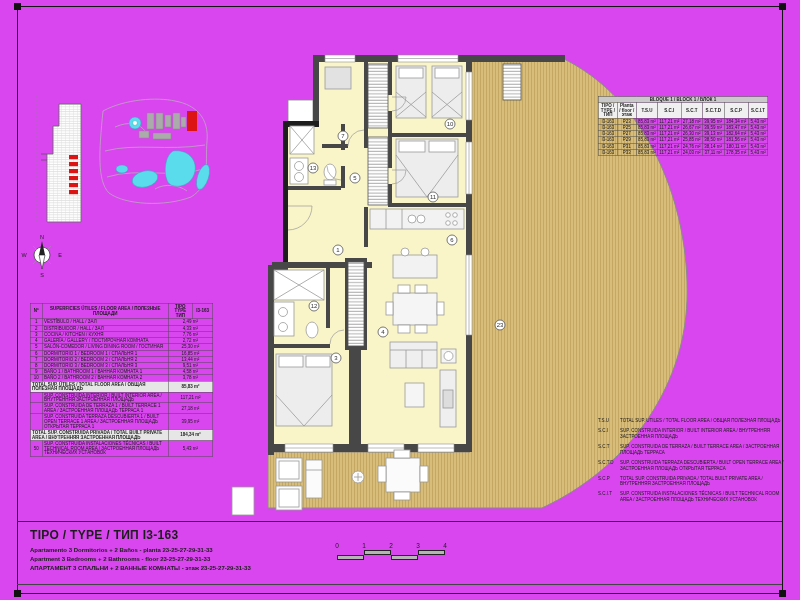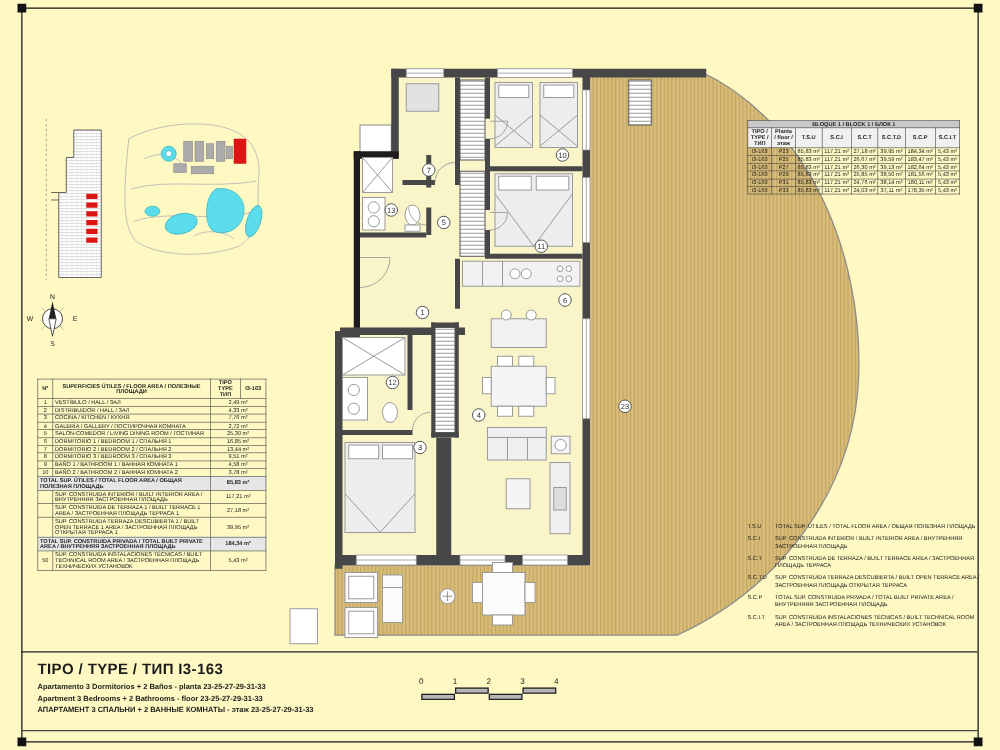--- a/index.html
+++ b/index.html
@@ -1,16 +1,16 @@
 <!DOCTYPE html>
 <html style="--accent-red: #dd1414; --pool: #5adcec; --deck: #d8bc7a; --deck-stripe: #bb9d55; --floor: #f9f5c9; --wall: #474747;"><head>
 <meta charset="utf-8">
 <style>
   html,body{margin:0;padding:0;background:#ffffff;}
-  #sheet{position:relative;width:800px;height:600px;background:#fef9c3;overflow:hidden;
+  #sheet{position:relative;width:800px;height:600px;background:#d946ef;overflow:hidden;
          font-family:"Liberation Sans",sans-serif;color:#1c1c1c;}
   .abs{position:absolute;}
   .frame{left:17px;top:6px;width:764px;height:586px;border:1.5px solid #151515;}
   .cmark{width:7px;height:7px;background:#111;}
   .hline{height:1px;background:#222;}
   
   .half{transform:scale(.5);transform-origin:top left;}
   table{border-collapse:collapse;}
   .t td,.t th{border:1px solid #4a4a4a;font-size:9px;line-height:1.05;padding:1px 3px;
               font-family:"Liberation Sans",sans-serif;vertical-align:middle;}

